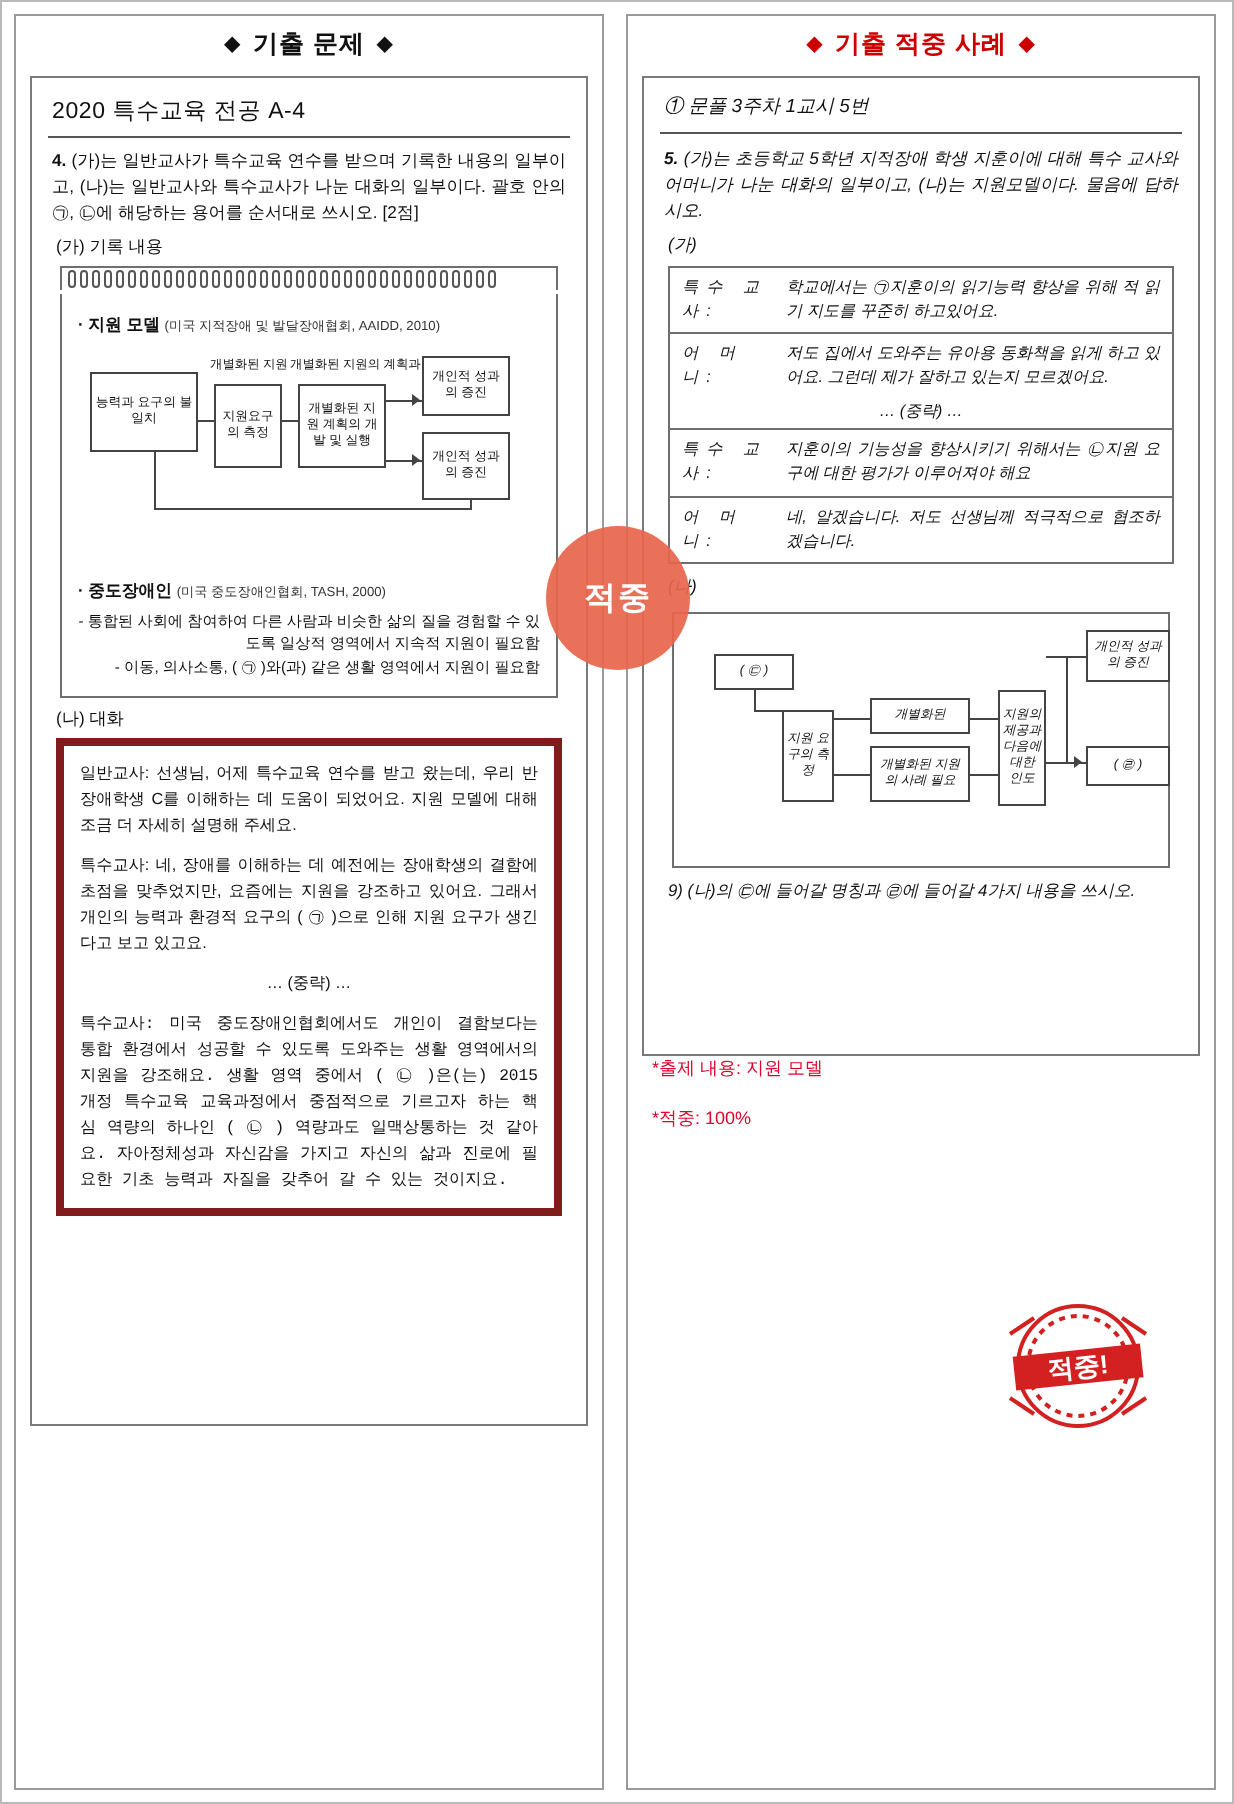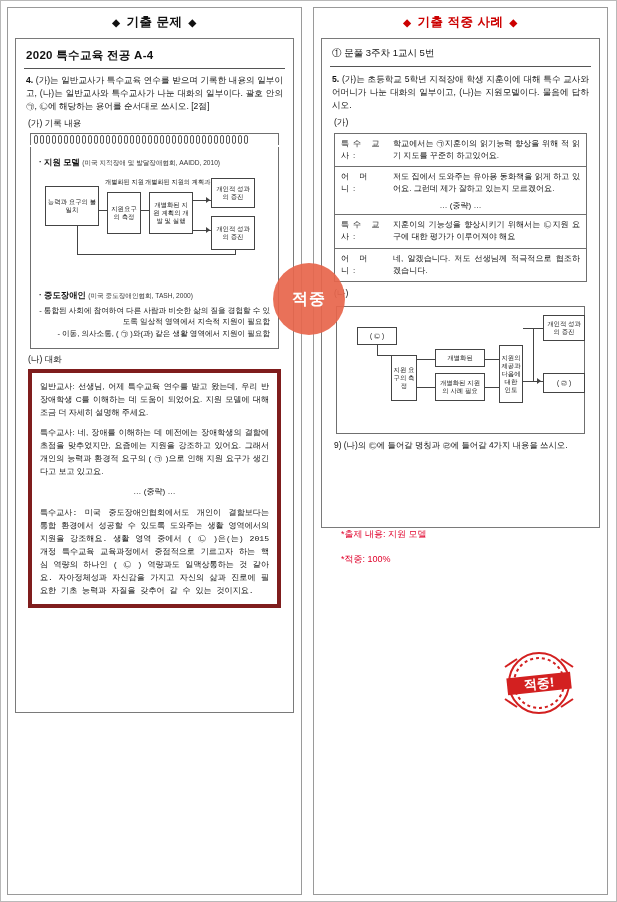--- a/index.html
+++ b/index.html
@@ -41,29 +41,28 @@
 
   .paper {
     position: absolute;
     left: 7px; right: 7px;
     top: 30px;
     border: 1px solid #7a7a7a;
     background: #fff;
     padding: 6px 8px 8px 8px;
   }
   .paper-left  { height: 675px; }
-  .paper-right { height: 490px; }
+  .paper-right { height: 490px; font-style: italic; }
 
   .doc-title {
     font-size: 11.5px;
     padding: 3px 2px 5px 2px;
     border-bottom: 1px solid #555;
     margin-bottom: 5px;
     letter-spacing: .3px;
-    font-weight: bold;
   }
   .qtext {
     font-size: 8.6px;
     line-height: 1.5;
     text-align: justify;
     padding: 0 2px;
   }
   .qtext .num { font-weight: bold; }
   .sub-label { font-size: 8.6px; margin: 5px 0 3px 4px; }
 
@@ -388,21 +387,21 @@
         <div class="ar ar-v" style="left:196px; top:21px; height:53px;"></div>
         <div class="ar ar-h" style="left:186px; top:21px; width:20px;"></div>
         <div class="ar ar-v" style="left:40px; top:38px; height:10px;"></div>
         <div class="ar ar-h" style="left:40px; top:48px; width:14px;"></div>
         <div class="ar ar-v" style="left:40px; top:110px; height:0px;"></div>
       </div>
 
       <div class="q-line">9) (나)의 ㉢에 들어갈 명칭과 ㉣에 들어갈 4가지 내용을 쓰시오.</div>
     </div>
 
-    <div class="notes" style="position:absolute; left:27px; top:520px; width:268px;">
+    <div class="notes" style="position:absolute; left:12px; top:520px; width:268px;">
       <div class="note">*출제 내용: 지원 모델</div>
       <div class="note">*적중: 100%</div>
     </div>
   </div>
 
   <div class="stamp-circle">적중</div>
 
   <div class="stamp-seal">
     <svg viewBox="0 0 92 82" width="92" height="82" aria-hidden="true">
       <g fill="none" stroke="#d32020" stroke-width="2">

